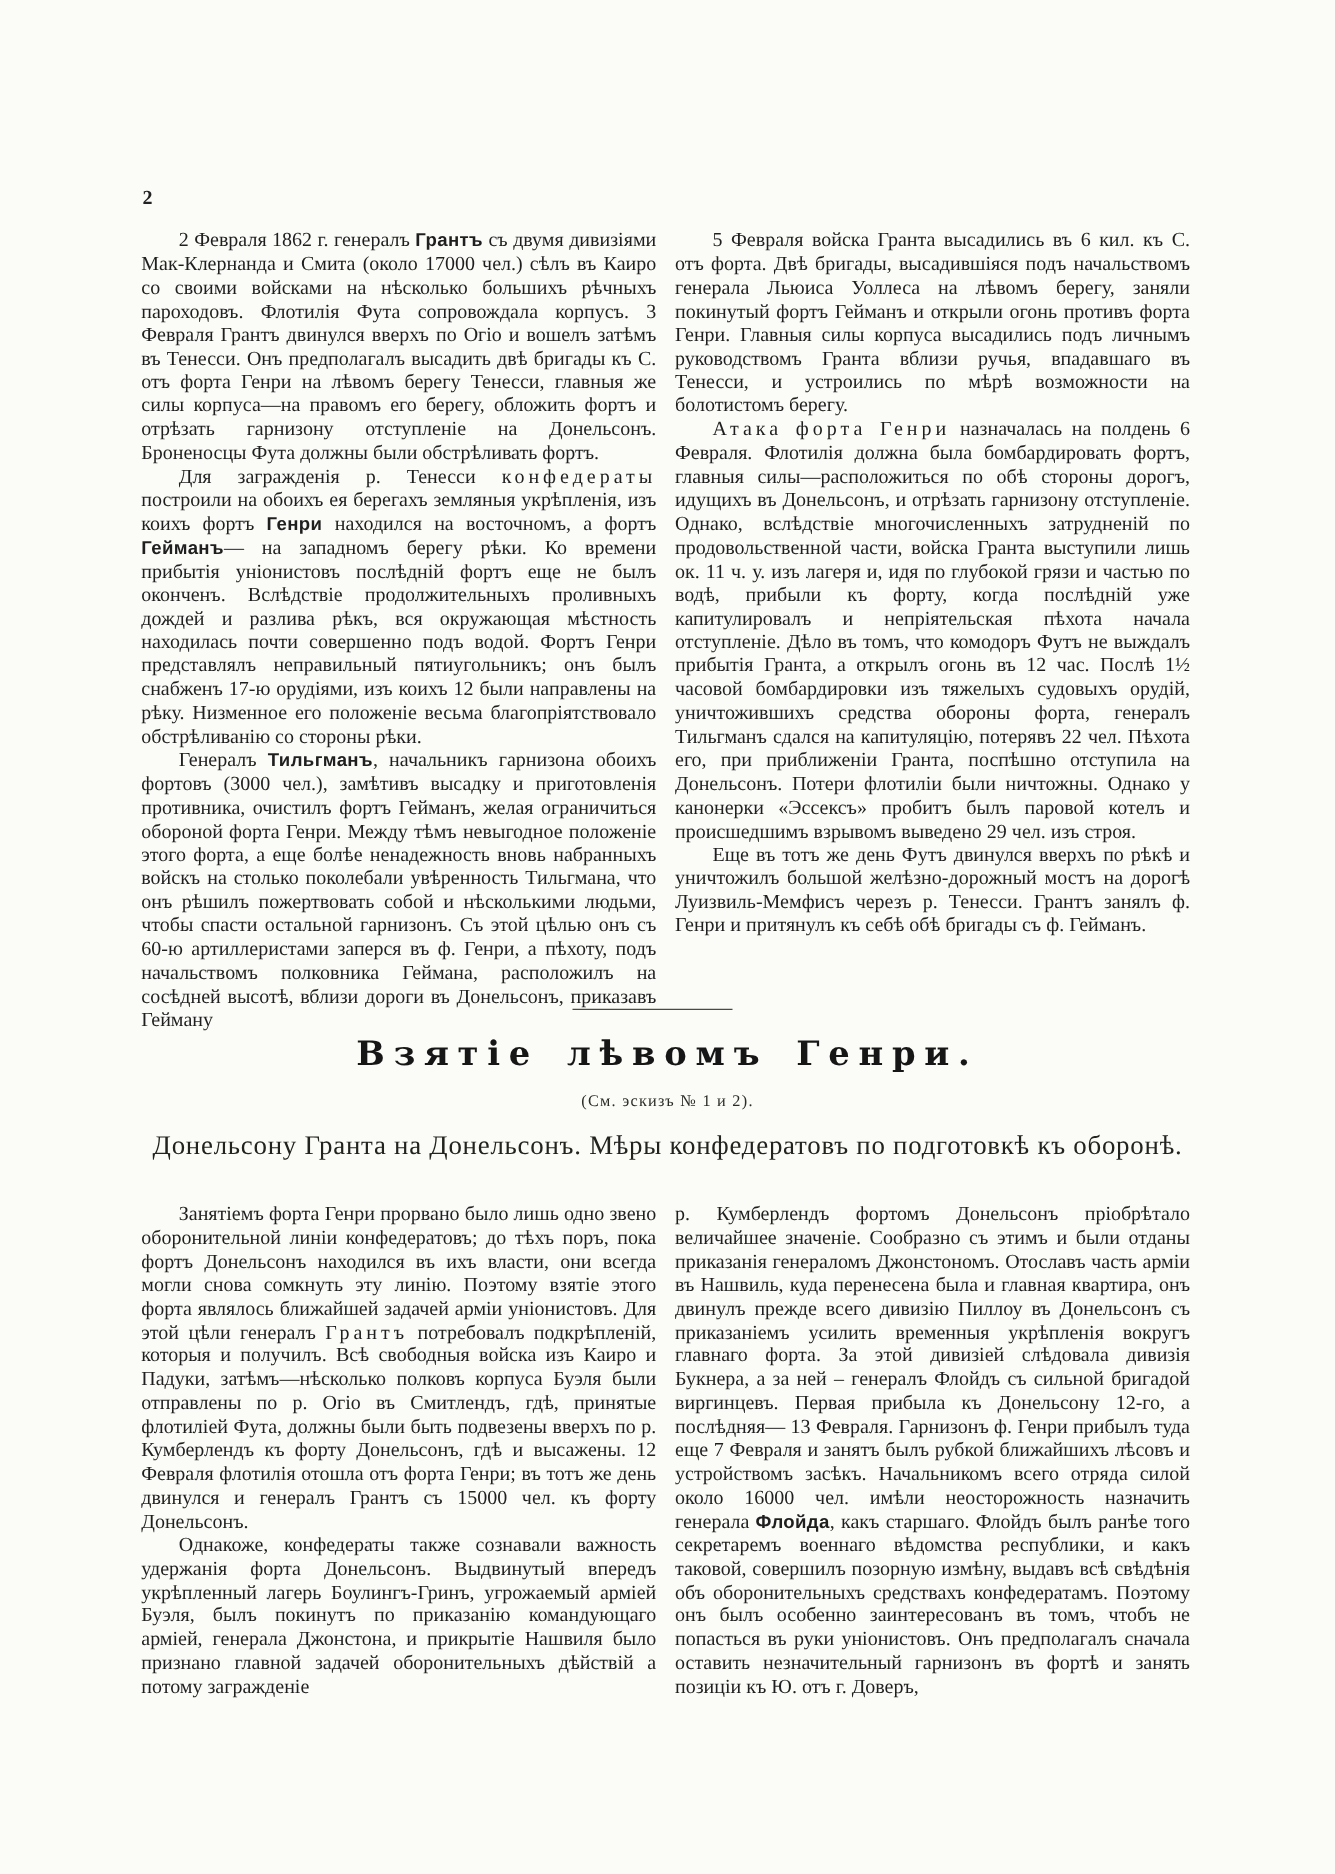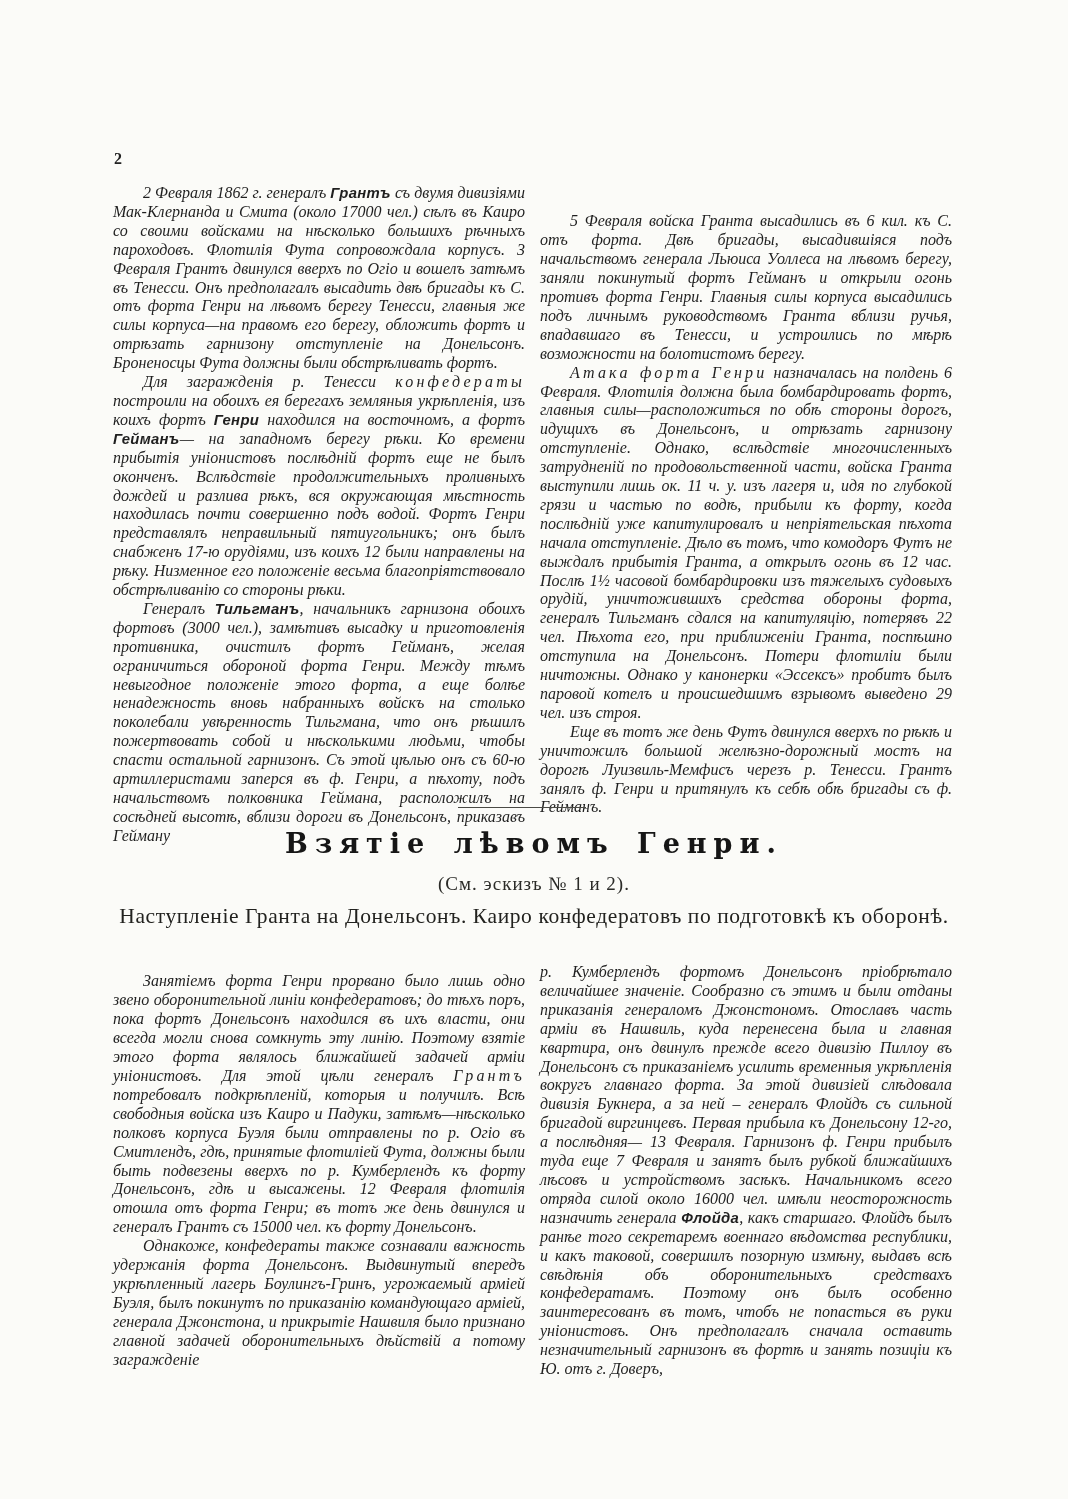--- a/index.html
+++ b/index.html
@@ -7,21 +7,21 @@
     width:1068px; height:1499px; position:relative;
     background:#fbfbf8;
     color:#1f1f1f;
     font-family:"Liberation Serif", serif;
     -webkit-font-smoothing:antialiased;
   }
   .page-number {
     position:absolute; left:114px; top:150px;
     font-size:16px; font-weight:bold; color:#222;
   }
-  .columns { position:absolute; display:flex; align-items:center;font-style:italic; }
+  .columns { position:absolute; display:flex; align-items:flex-start; }
   .top-columns { left:113px; top:184px; width:840px; }
   .bottom-columns { left:113px; top:963px; width:840px; }
   .col { width:412px; font-size:16px; line-height:18.9px; text-align:justify; }
   .col p { margin:0; }
   .col p.indent { text-indent:30px; }
   .divider-v {
     width:1px; margin:0 13px 0 1px;
     background:repeating-linear-gradient(to bottom, #8d8d86 0 26px, #c4c4bd 26px 30px);
   }
   .bold-term {
@@ -38,21 +38,21 @@
   .chapter-title {
     position:absolute; top:828px; left:0; width:1068px;
     text-align:center;
     font-family:"DejaVu Serif", serif;
     font-weight:bold; font-size:27px;
     letter-spacing:7px; word-spacing:6px;
     color:#161616;
   }
   .chapter-subtitle {
     position:absolute; top:873px; left:0; width:1068px;
-    text-align:center; font-size:19px; letter-spacing:1px; color:#2b2b28;
+    text-align:center; font-size:13px; letter-spacing:1px; color:#2b2b28;
   }
   .section-heading {
     position:absolute; top:901px; left:104px; width:860px;
     text-align:center; font-size:21.5px; line-height:31px;
     letter-spacing:0.6px; color:#22221f;
   }
 </style>
 </head>
 <body>
 
@@ -69,21 +69,21 @@
       <p class="indent"><span>5 Февраля войска Гранта высадились въ 6 кил. къ С. отъ форта. Двѣ бригады, высадившіяся подъ начальствомъ генерала Льюиса Уоллеса на лѣвомъ берегу, заняли покинутый фортъ Гейманъ и открыли огонь противъ форта Генри. Главныя силы корпуса высадились подъ личнымъ руководствомъ Гранта вблизи ручья, впадавшаго въ Тенесси, и устроились по мѣрѣ возможности на болотистомъ берегу.</span></p>
       <p class="indent"><span class="spaced-term">Атака форта Генри</span><span> назначалась на полдень 6 Февраля. Флотилія должна была бомбардировать фортъ, главныя силы—расположиться по обѣ стороны дорогъ, идущихъ въ Донельсонъ, и отрѣзать гарнизону отступленіе. Однако, вслѣдствіе многочисленныхъ затрудненій по продовольственной части, войска Гранта выступили лишь ок. 11 ч. у. изъ лагеря и, идя по глубокой грязи и частью по водѣ, прибыли къ форту, когда послѣдній уже капитулировалъ и непріятельская пѣхота начала отступленіе. Дѣло въ томъ, что комодоръ Футъ не выждалъ прибытія Гранта, а открылъ огонь въ 12 час. Послѣ 1½ часовой бомбардировки изъ тяжелыхъ судовыхъ орудій, уничтожившихъ средства обороны форта, генералъ Тильгманъ сдался на капитуляцію, потерявъ 22 чел. Пѣхота его, при приближеніи Гранта, поспѣшно отступила на Донельсонъ. Потери флотиліи были ничтожны. Однако у канонерки «Эссексъ» пробитъ былъ паровой котелъ и происшедшимъ взрывомъ выведено 29 чел. изъ строя.</span></p>
       <p class="indent"><span>Еще въ тотъ же день Футъ двинулся вверхъ по рѣкѣ и уничтожилъ большой желѣзно-дорожный мостъ на дорогѣ Луизвиль-Мемфисъ черезъ р. Тенесси. Грантъ занялъ ф. Генри и притянулъ къ себѣ обѣ бригады съ ф. Гейманъ.</span></p>
     </div>
 </div>
 
 <div class="section-rule"></div>
 
 <div class="chapter-title">Взятіе лѣвомъ Генри.</div>
 <div class="chapter-subtitle">(См. эскизъ № 1 и 2).</div>
-<div class="section-heading">Наступленіе Гранта на Донельсонъ. Каиро конфедератовъ по подготовкѣ къ оборонѣ.</div>
+<div class="section-heading">Донельсону Гранта на Донельсонъ. Мѣры конфедератовъ по подготовкѣ къ оборонѣ.</div>
 
 <div class="columns bottom-columns">
   <div class="col">
       <p class="indent"><span>Занятіемъ форта Генри прорвано было лишь одно звено оборонительной линіи конфедератовъ; до тѣхъ поръ, пока фортъ Донельсонъ находился въ ихъ власти, они всегда могли снова сомкнуть эту линію. Поэтому взятіе этого форта являлось ближайшей задачей арміи уніонистовъ. Для этой цѣли генералъ </span><span class="spaced-term">Грантъ</span><span> потребовалъ подкрѣпленій, которыя и получилъ. Всѣ свободныя войска изъ Каиро и Падуки, затѣмъ—нѣсколько полковъ корпуса Буэля были отправлены по р. Огіо въ Смитлендъ, гдѣ, принятые флотиліей Фута, должны были быть подвезены вверхъ по р. Кумберлендъ къ форту Донельсонъ, гдѣ и высажены. 12 Февраля флотилія отошла отъ форта Генри; въ тотъ же день двинулся и генералъ Грантъ съ 15000 чел. къ форту Донельсонъ.</span></p>
       <p class="indent"><span>Однакоже, конфедераты также сознавали важность удержанія форта Донельсонъ. Выдвинутый впередъ укрѣпленный лагерь Боулингъ-Гринъ, угрожаемый арміей Буэля, былъ покинутъ по приказанію командующаго арміей, генерала Джонстона, и прикрытіе Нашвиля было признано главной задачей оборонительныхъ дѣйствій а потому загражденіе</span></p>
     </div>
   <div class="divider-v"></div>
   <div class="col">
       <p><span>р. Кумберлендъ фортомъ Донельсонъ пріобрѣтало величайшее значеніе. Сообразно съ этимъ и были отданы приказанія генераломъ Джонстономъ. Отославъ часть арміи въ Нашвиль, куда перенесена была и главная квартира, онъ двинулъ прежде всего дивизію Пиллоу въ Донельсонъ съ приказаніемъ усилить временныя укрѣпленія вокругъ главнаго форта. За этой дивизіей слѣдовала дивизія Букнера, а за ней – генералъ Флойдъ съ сильной бригадой виргинцевъ. Первая прибыла къ Донельсону 12-го, а послѣдняя— 13 Февраля. Гарнизонъ ф. Генри прибылъ туда еще 7 Февраля и занятъ былъ рубкой ближайшихъ лѣсовъ и устройствомъ засѣкъ. Начальникомъ всего отряда силой около 16000 чел. имѣли неосторожность назначить генерала </span><span class="bold-term">Флойда</span><span>, какъ старшаго. Флойдъ былъ ранѣе того секретаремъ военнаго вѣдомства республики, и какъ таковой, совершилъ позорную измѣну, выдавъ всѣ свѣдѣнія объ оборонительныхъ средствахъ конфедератамъ. Поэтому онъ былъ особенно заинтересованъ въ томъ, чтобъ не попасться въ руки уніонистовъ. Онъ предполагалъ сначала оставить незначительный гарнизонъ въ фортѣ и занять позиціи къ Ю. отъ г. Доверъ,</span></p>
     </div>

